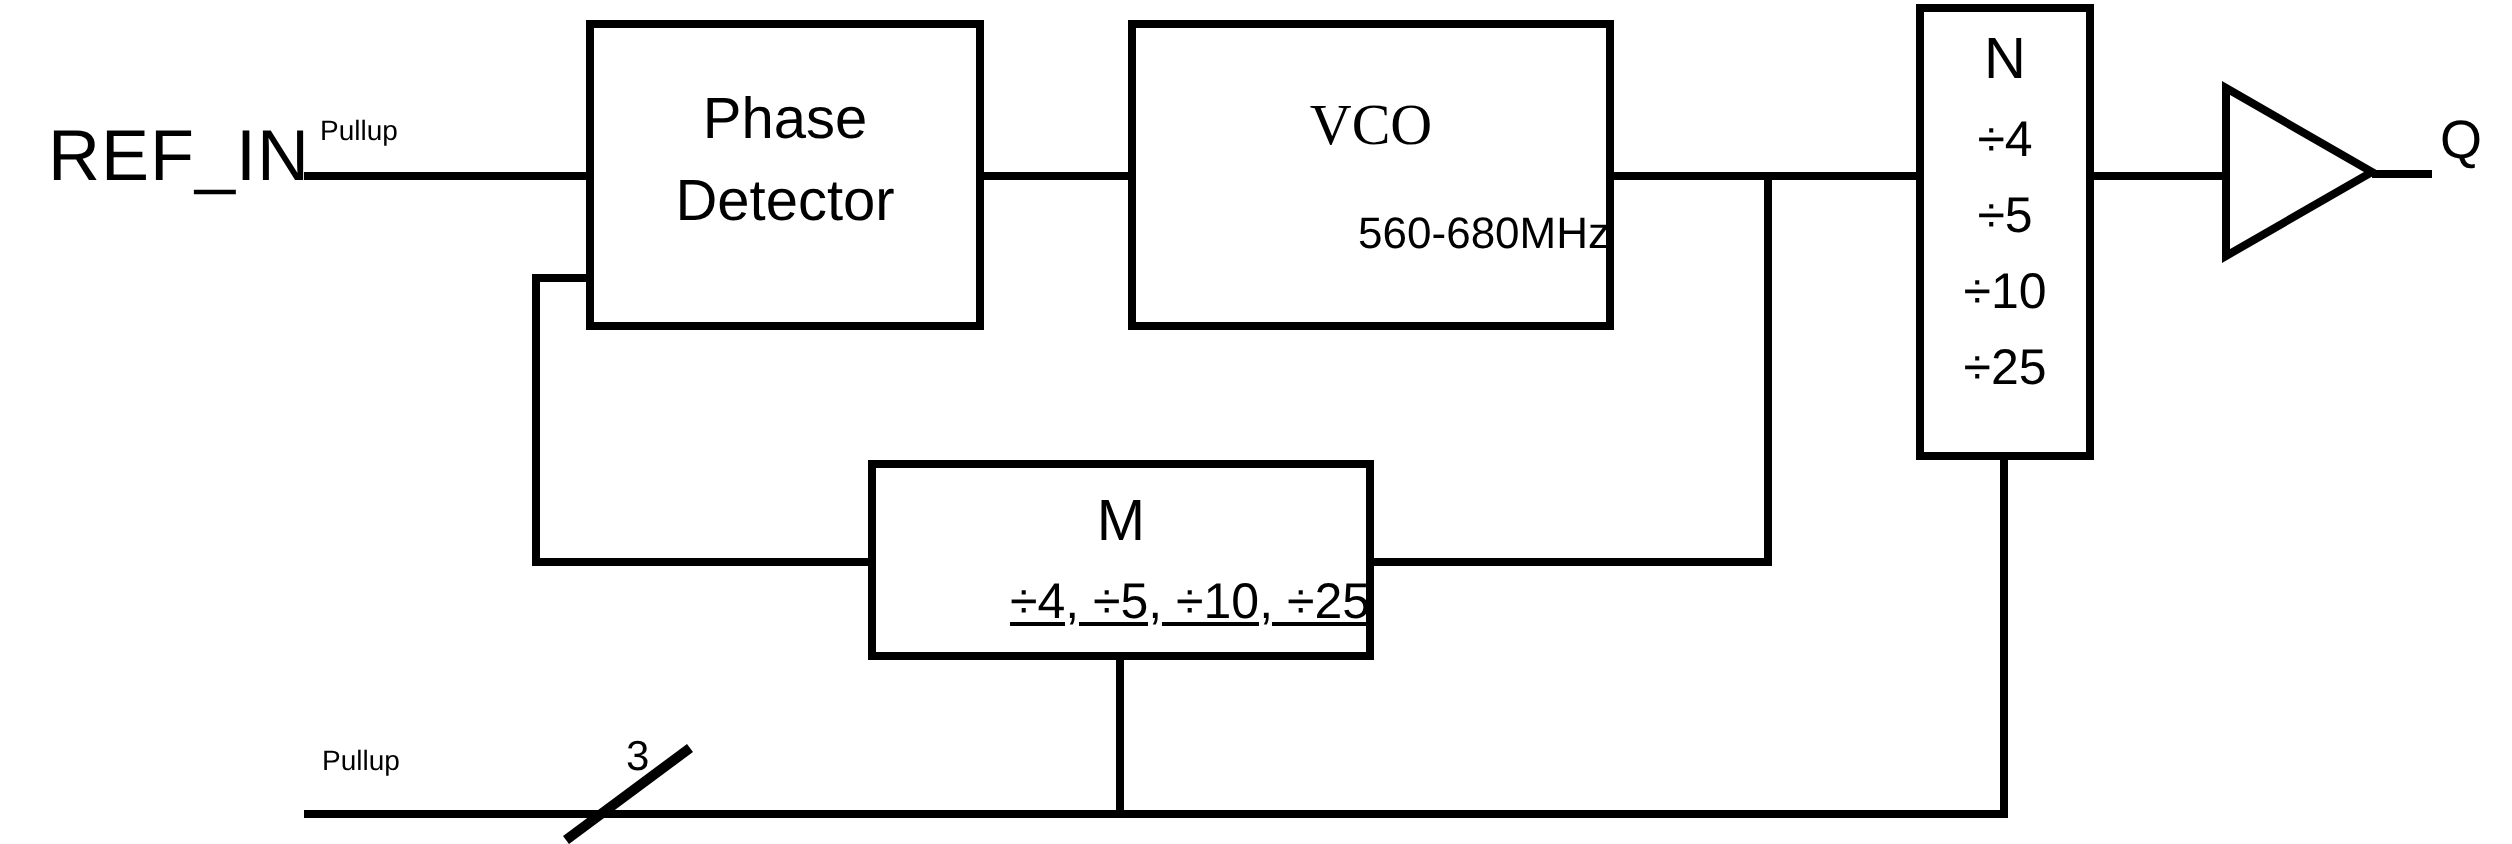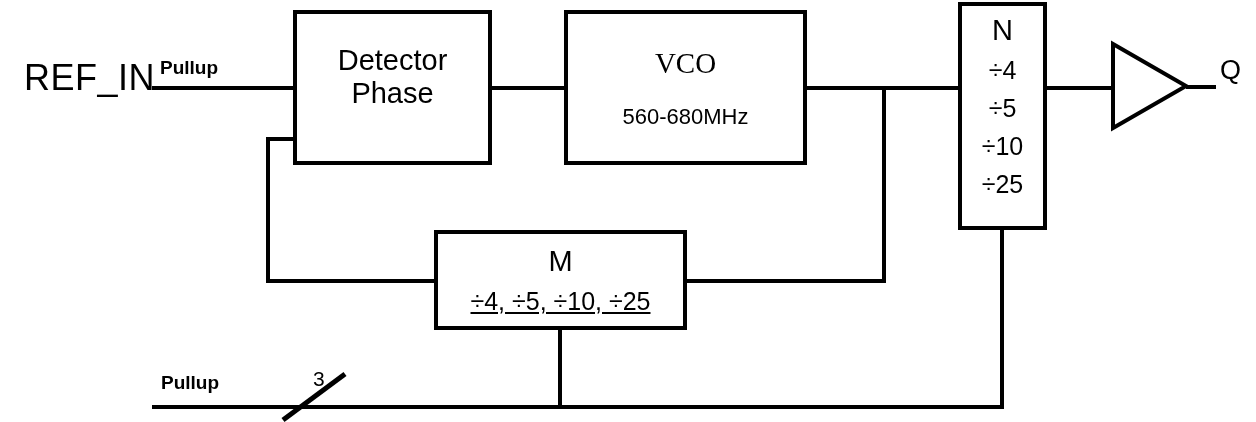--- a/index.html
+++ b/index.html
@@ -26,37 +26,37 @@
     white-space: nowrap;
     line-height: 1;
     color: #000;
   }
   
   .port-name {
     font-size: 36px;
     letter-spacing: 0.5px;
   }
   .pullup-lbl {
-    font-size: 19px;
-    font-weight: bold;
+    font-size: 14px;
+    font-weight: normal;
   }
   .bus-width {
     font-size: 21px;
   }
   .out-name {
     font-size: 27px;
   }
   
   .block-title {
     font-size: 29px;
     text-align: center;
   }
   .block-sub {
     font-size: 22px;
-    text-align: center;
+    text-align: right;
   }
   .divlist-item {
     font-size: 25px;
     text-align: center;
   }
   .block-text-wrap {
     position: absolute;
     text-align: center;
   }
 </style>
@@ -104,22 +104,22 @@
 
   <div class="lbl port-name" style="left:24px; top:60px;">REF_IN</div>
   <div class="lbl pullup-lbl" style="left:160px; top:58px;">Pullup</div>
 
   <div class="lbl pullup-lbl" style="left:161px; top:373px;">Pullup</div>
   <div class="lbl bus-width" style="left:313px; top:368px;">3</div>
 
   <div class="lbl out-name" style="left:1220px; top:57px;">Q</div>
 
   <div class="block-text-wrap" style="left:295px; top:44px; width:195px;">
+    <div class="block-title" style="margin-bottom:8px;">Phase</div>
     <div class="block-title">Detector</div>
-    <div class="block-title" style="margin-bottom:8px;">Phase</div>
   </div>
 
   <div class="block-text-wrap" style="left:566px; top:47px; width:239px;">
     <div class="block-title" style="margin-bottom:24px;font-family:Liberation Serif, serif;">VCO</div>
     <div class="block-sub">560-680MHz</div>
   </div>
 
   <div class="block-text-wrap" style="left:960px; top:14px; width:85px;">
     <div class="block-title" style="margin-bottom:9px;">N</div>
     <div class="divlist-item" style="margin-bottom:9px;">÷4</div>

